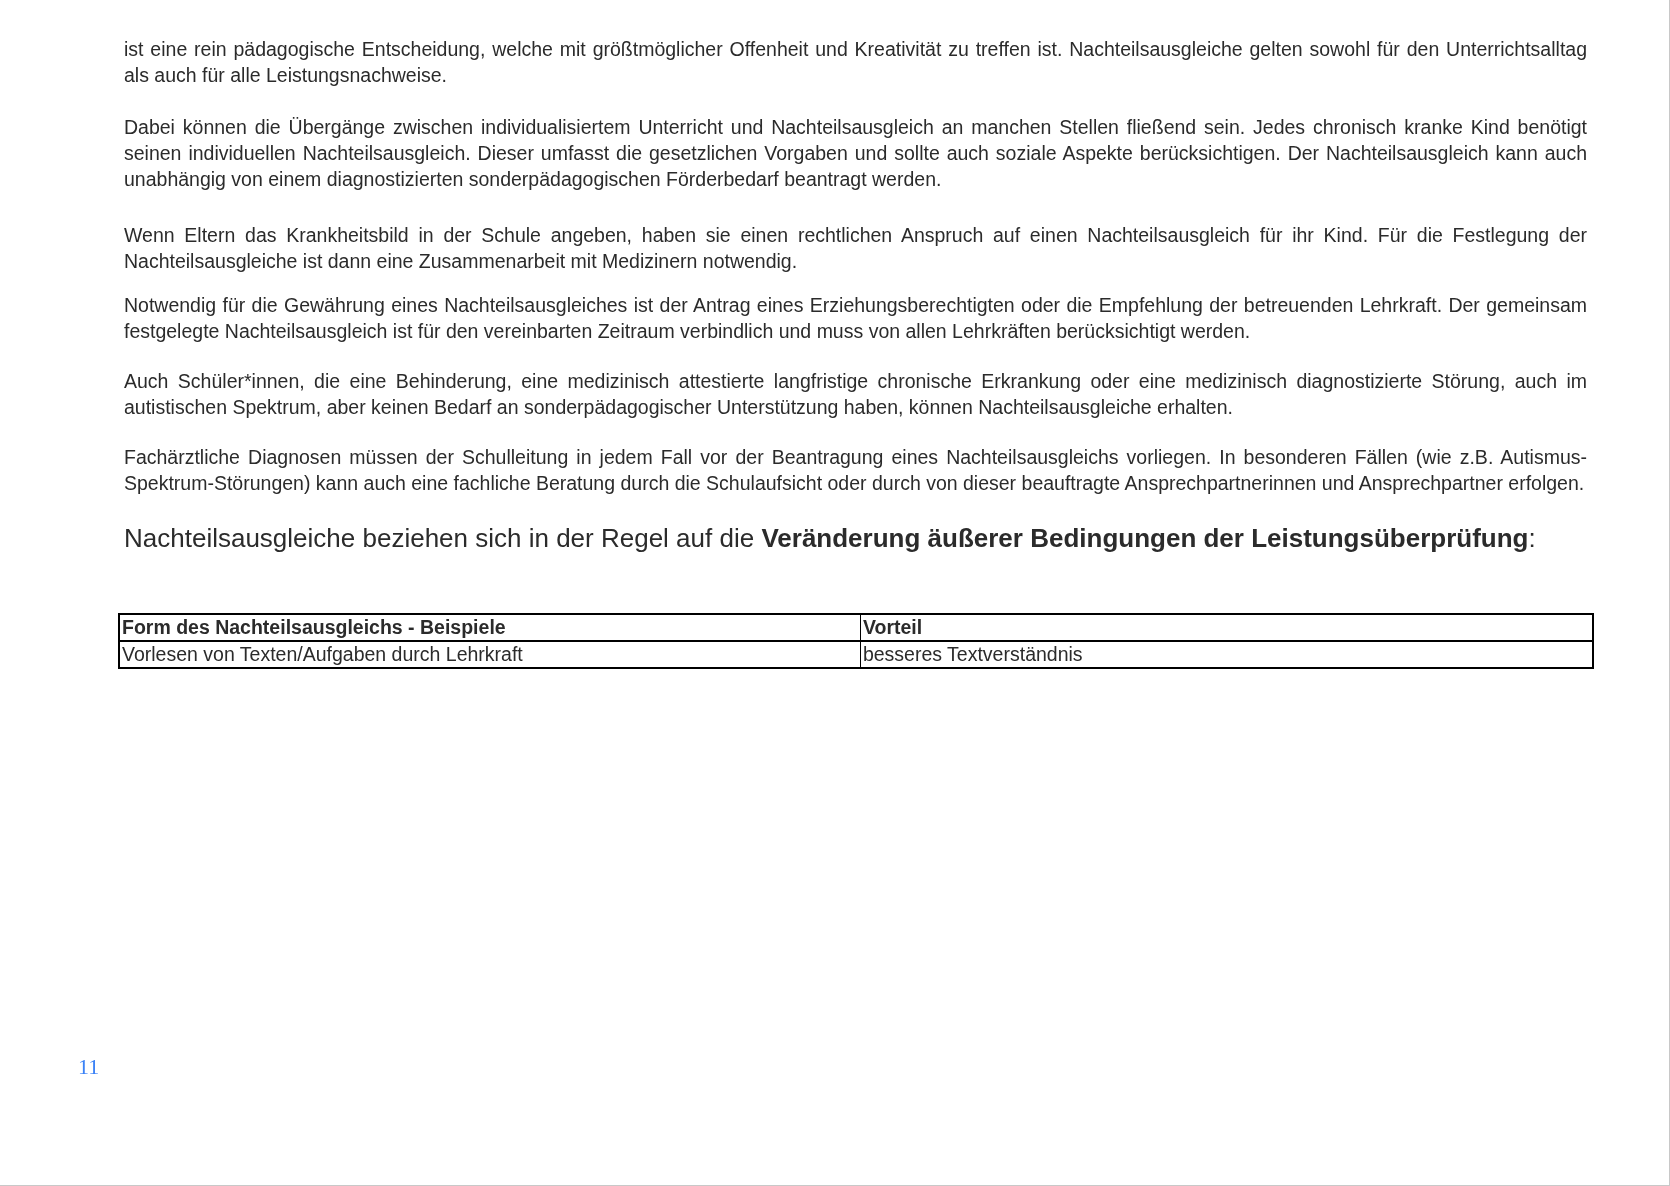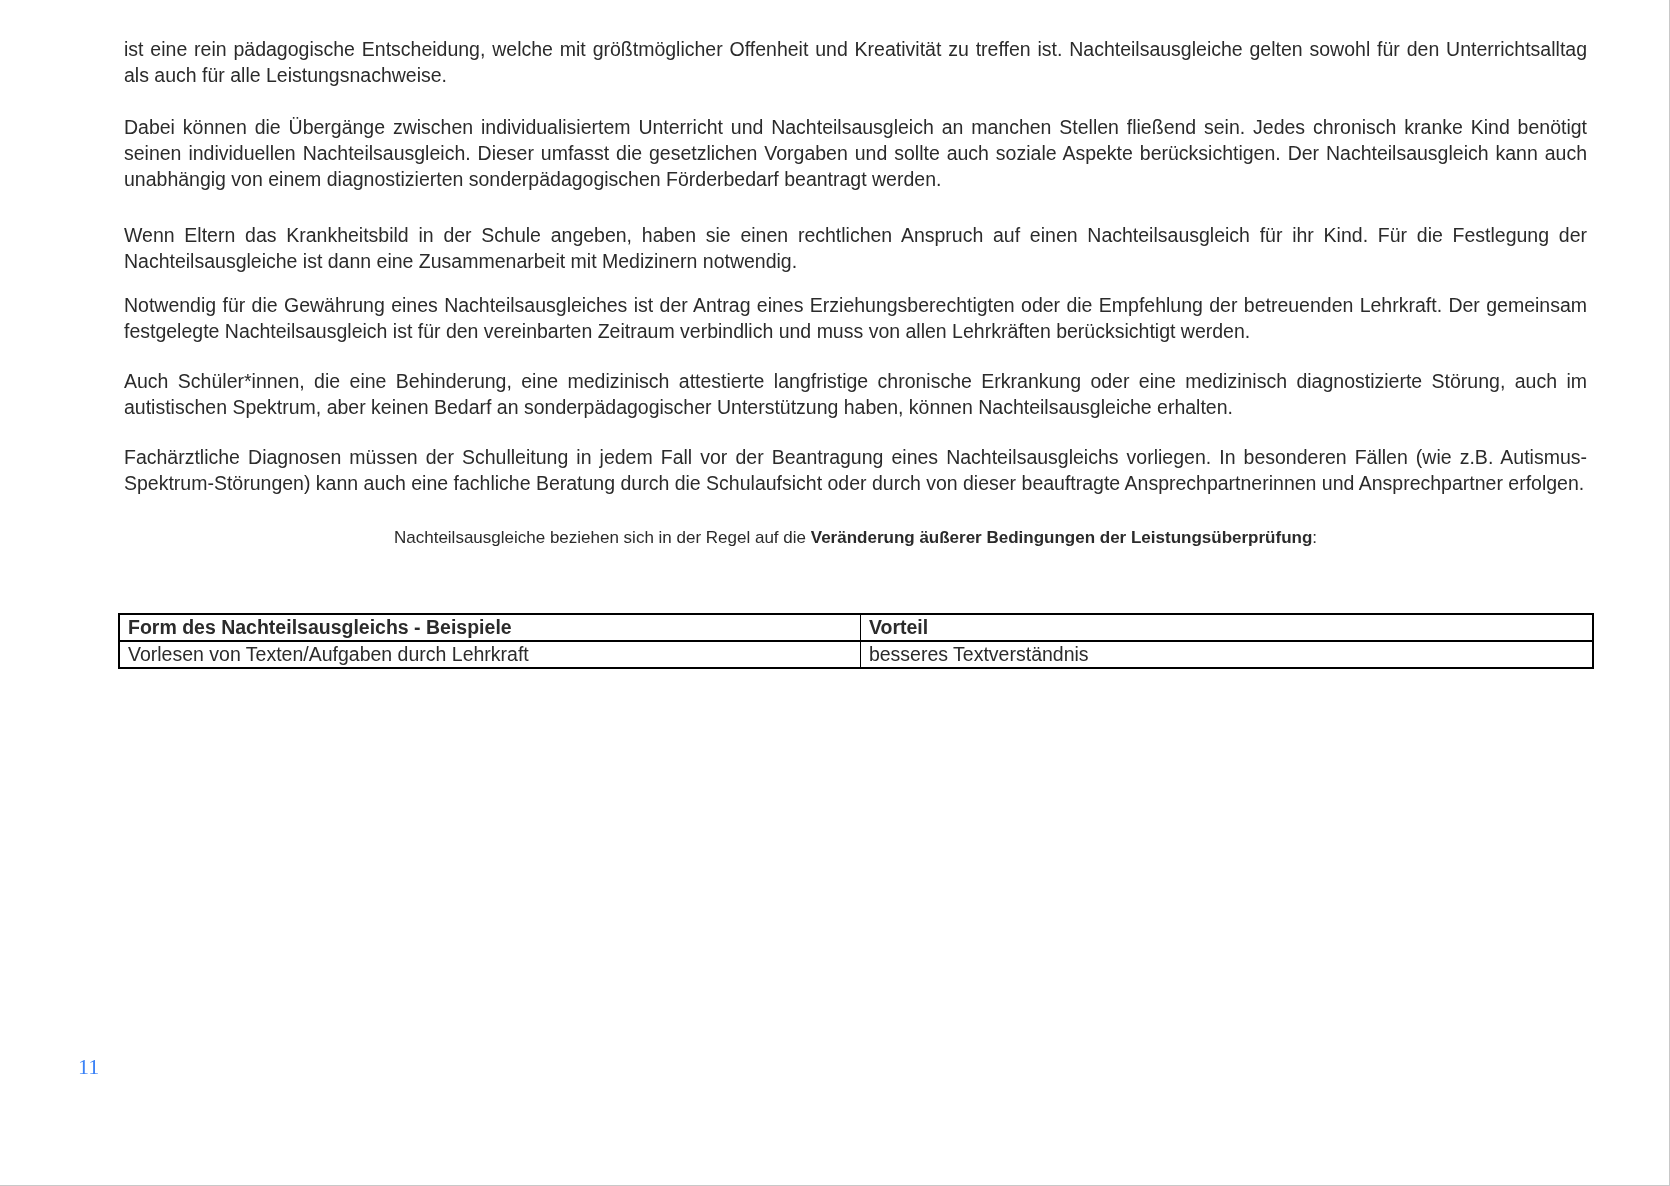--- a/index.html
+++ b/index.html
@@ -32,44 +32,44 @@
     line-height: 26px;
     text-align: justify;
   }
   .mb26 { margin-bottom: 26px; }
   .mb30 { margin-bottom: 30px; }
   .mb18 { margin-bottom: 18px; }
   .mb24 { margin-bottom: 24px; }
   .mb29 { margin-bottom: 29px; }
   .lead {
     margin: 0 0 62px 0;
-    font-size: 17px;
+    font-size: 26px;
     line-height: 26px;
-    text-align: center;
+    text-align: left;
   }
   .lead strong { font-weight: bold; }
   table.benefits {
     border-collapse: collapse;
     width: 1476px;
     margin-left: -6px;
     table-layout: fixed;
   }
   table.benefits, table.benefits th, table.benefits td {
     border: 1px solid #000000;
   }
   table.benefits { border-width: 2px; }
   table.benefits th {
     border-bottom-width: 2px;
     font-weight: bold;
     text-align: left;
   }
   table.benefits th, table.benefits td {
     font-size: 19.5px;
     line-height: 23px;
-    padding: 1px 8px;
+    padding: 1px 2px;
     white-space: nowrap;
     overflow: hidden;
   }
   .page-number {
     position: absolute;
     left: 78px;
     top: 1054px;
     font-family: "Liberation Serif", "DejaVu Serif", serif;
     font-size: 22px;
     color: #3b82f6;

